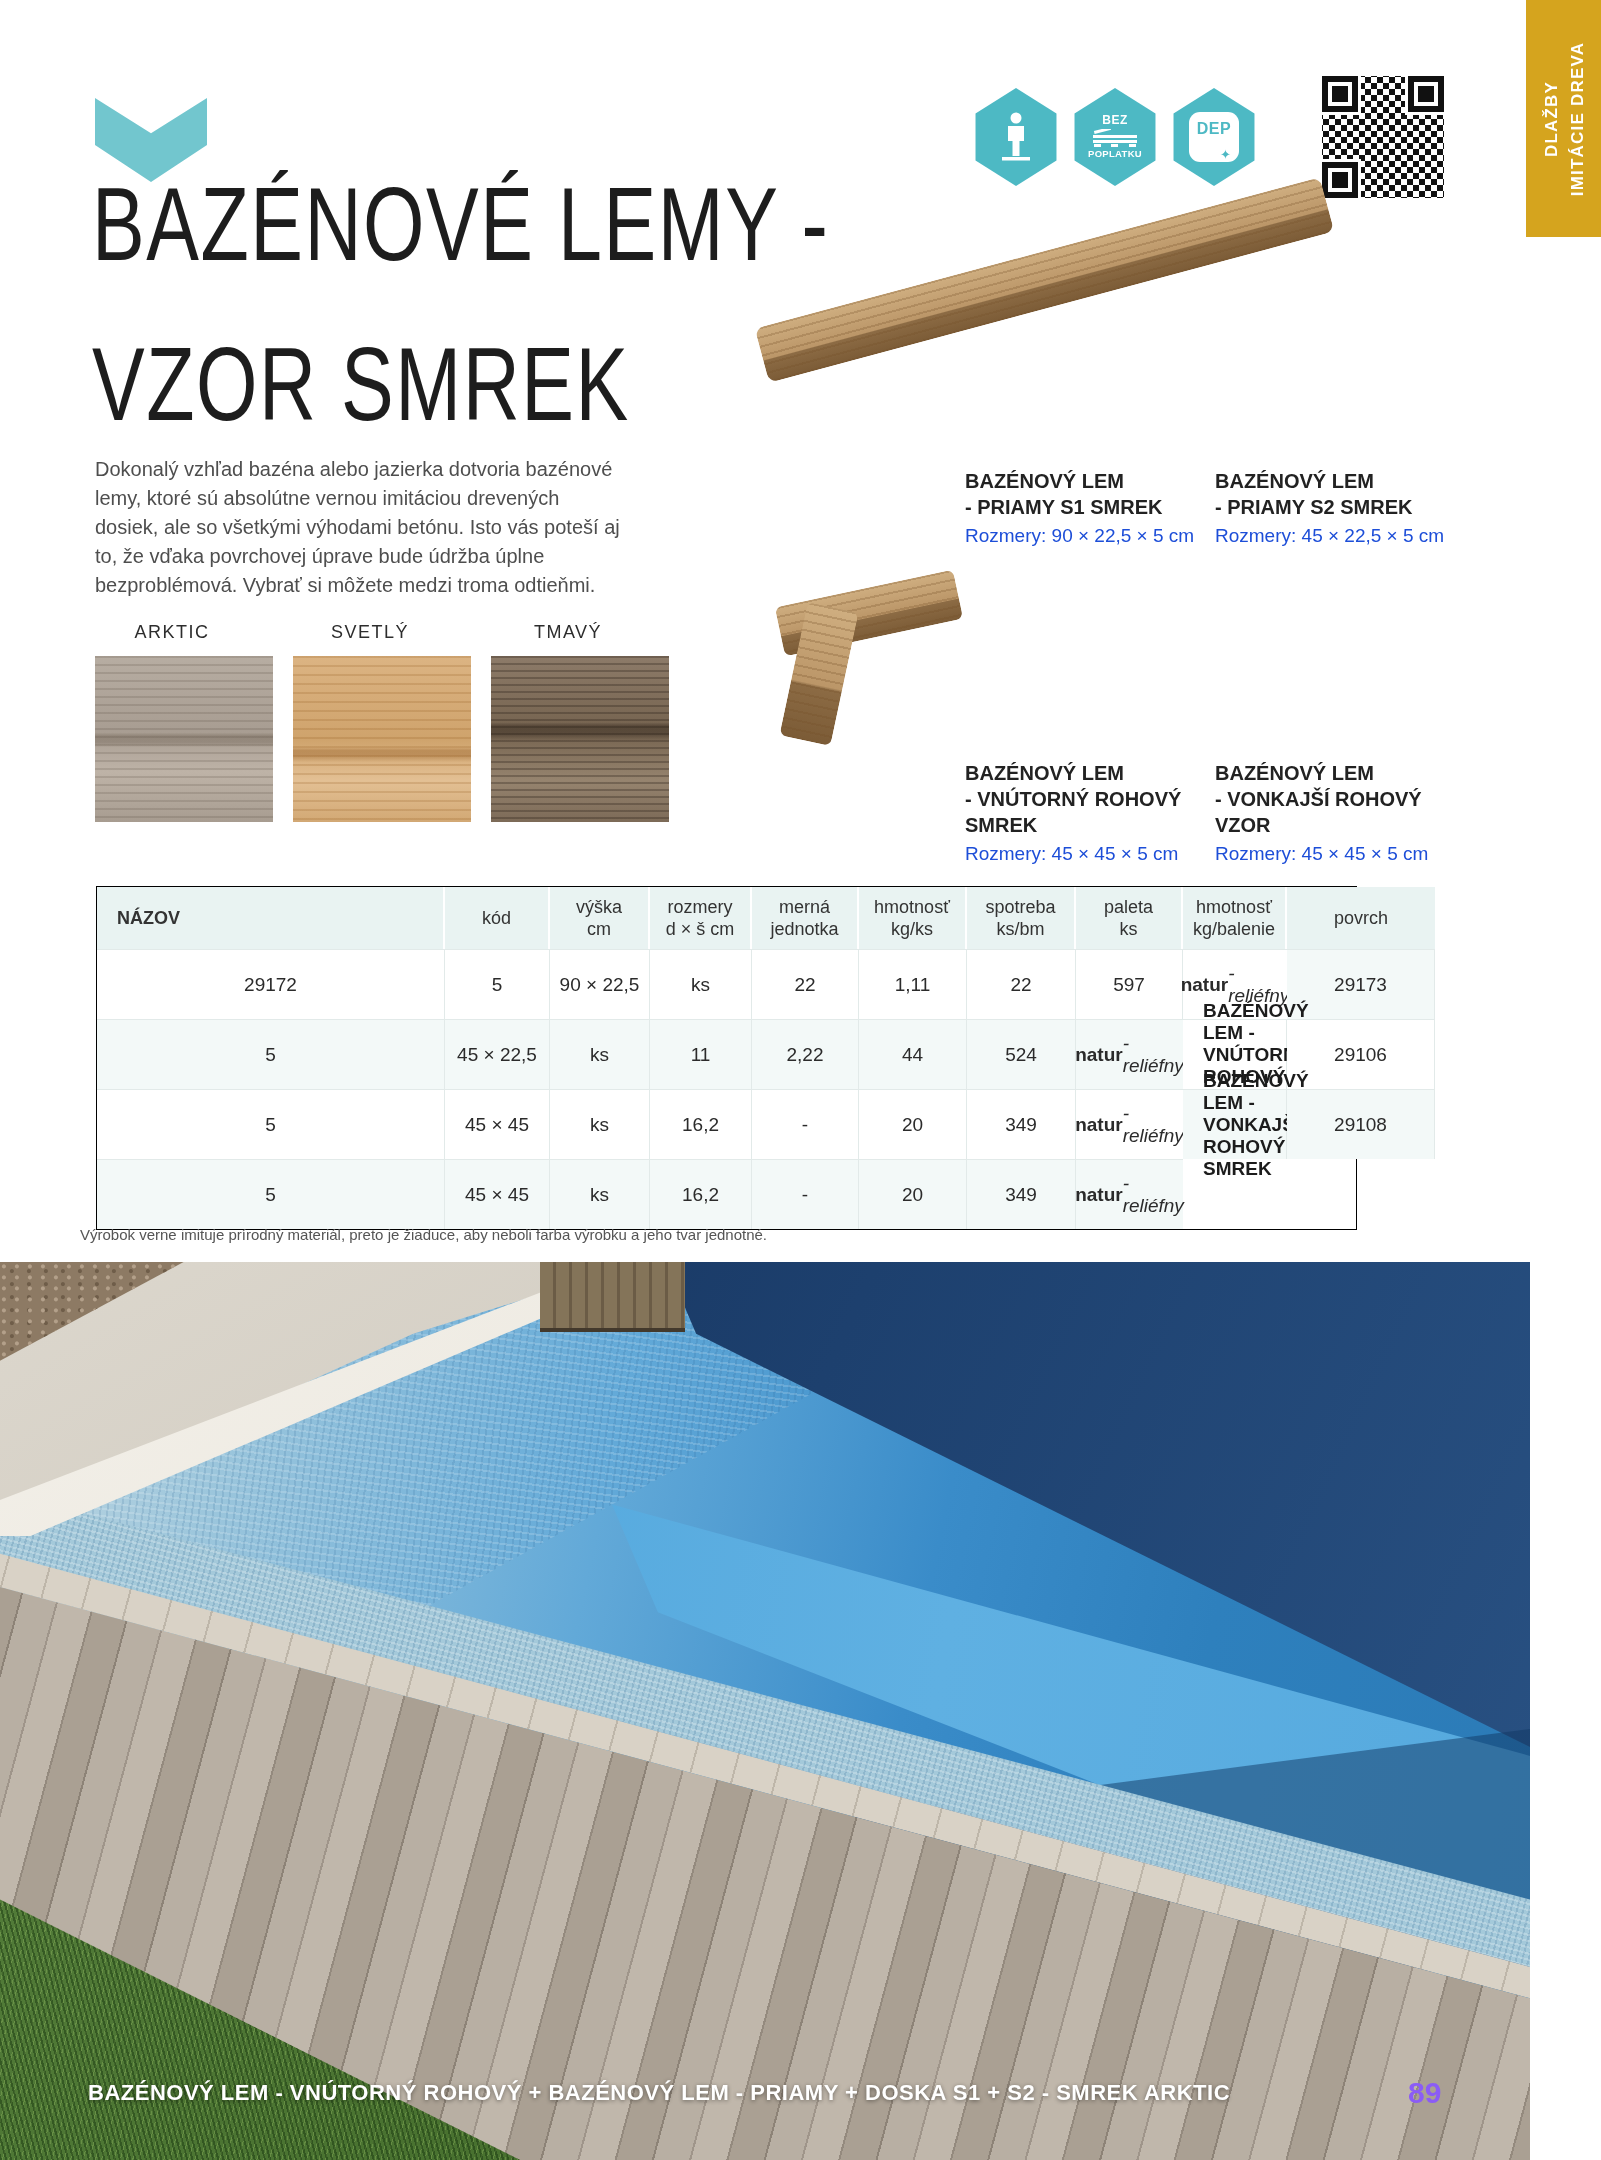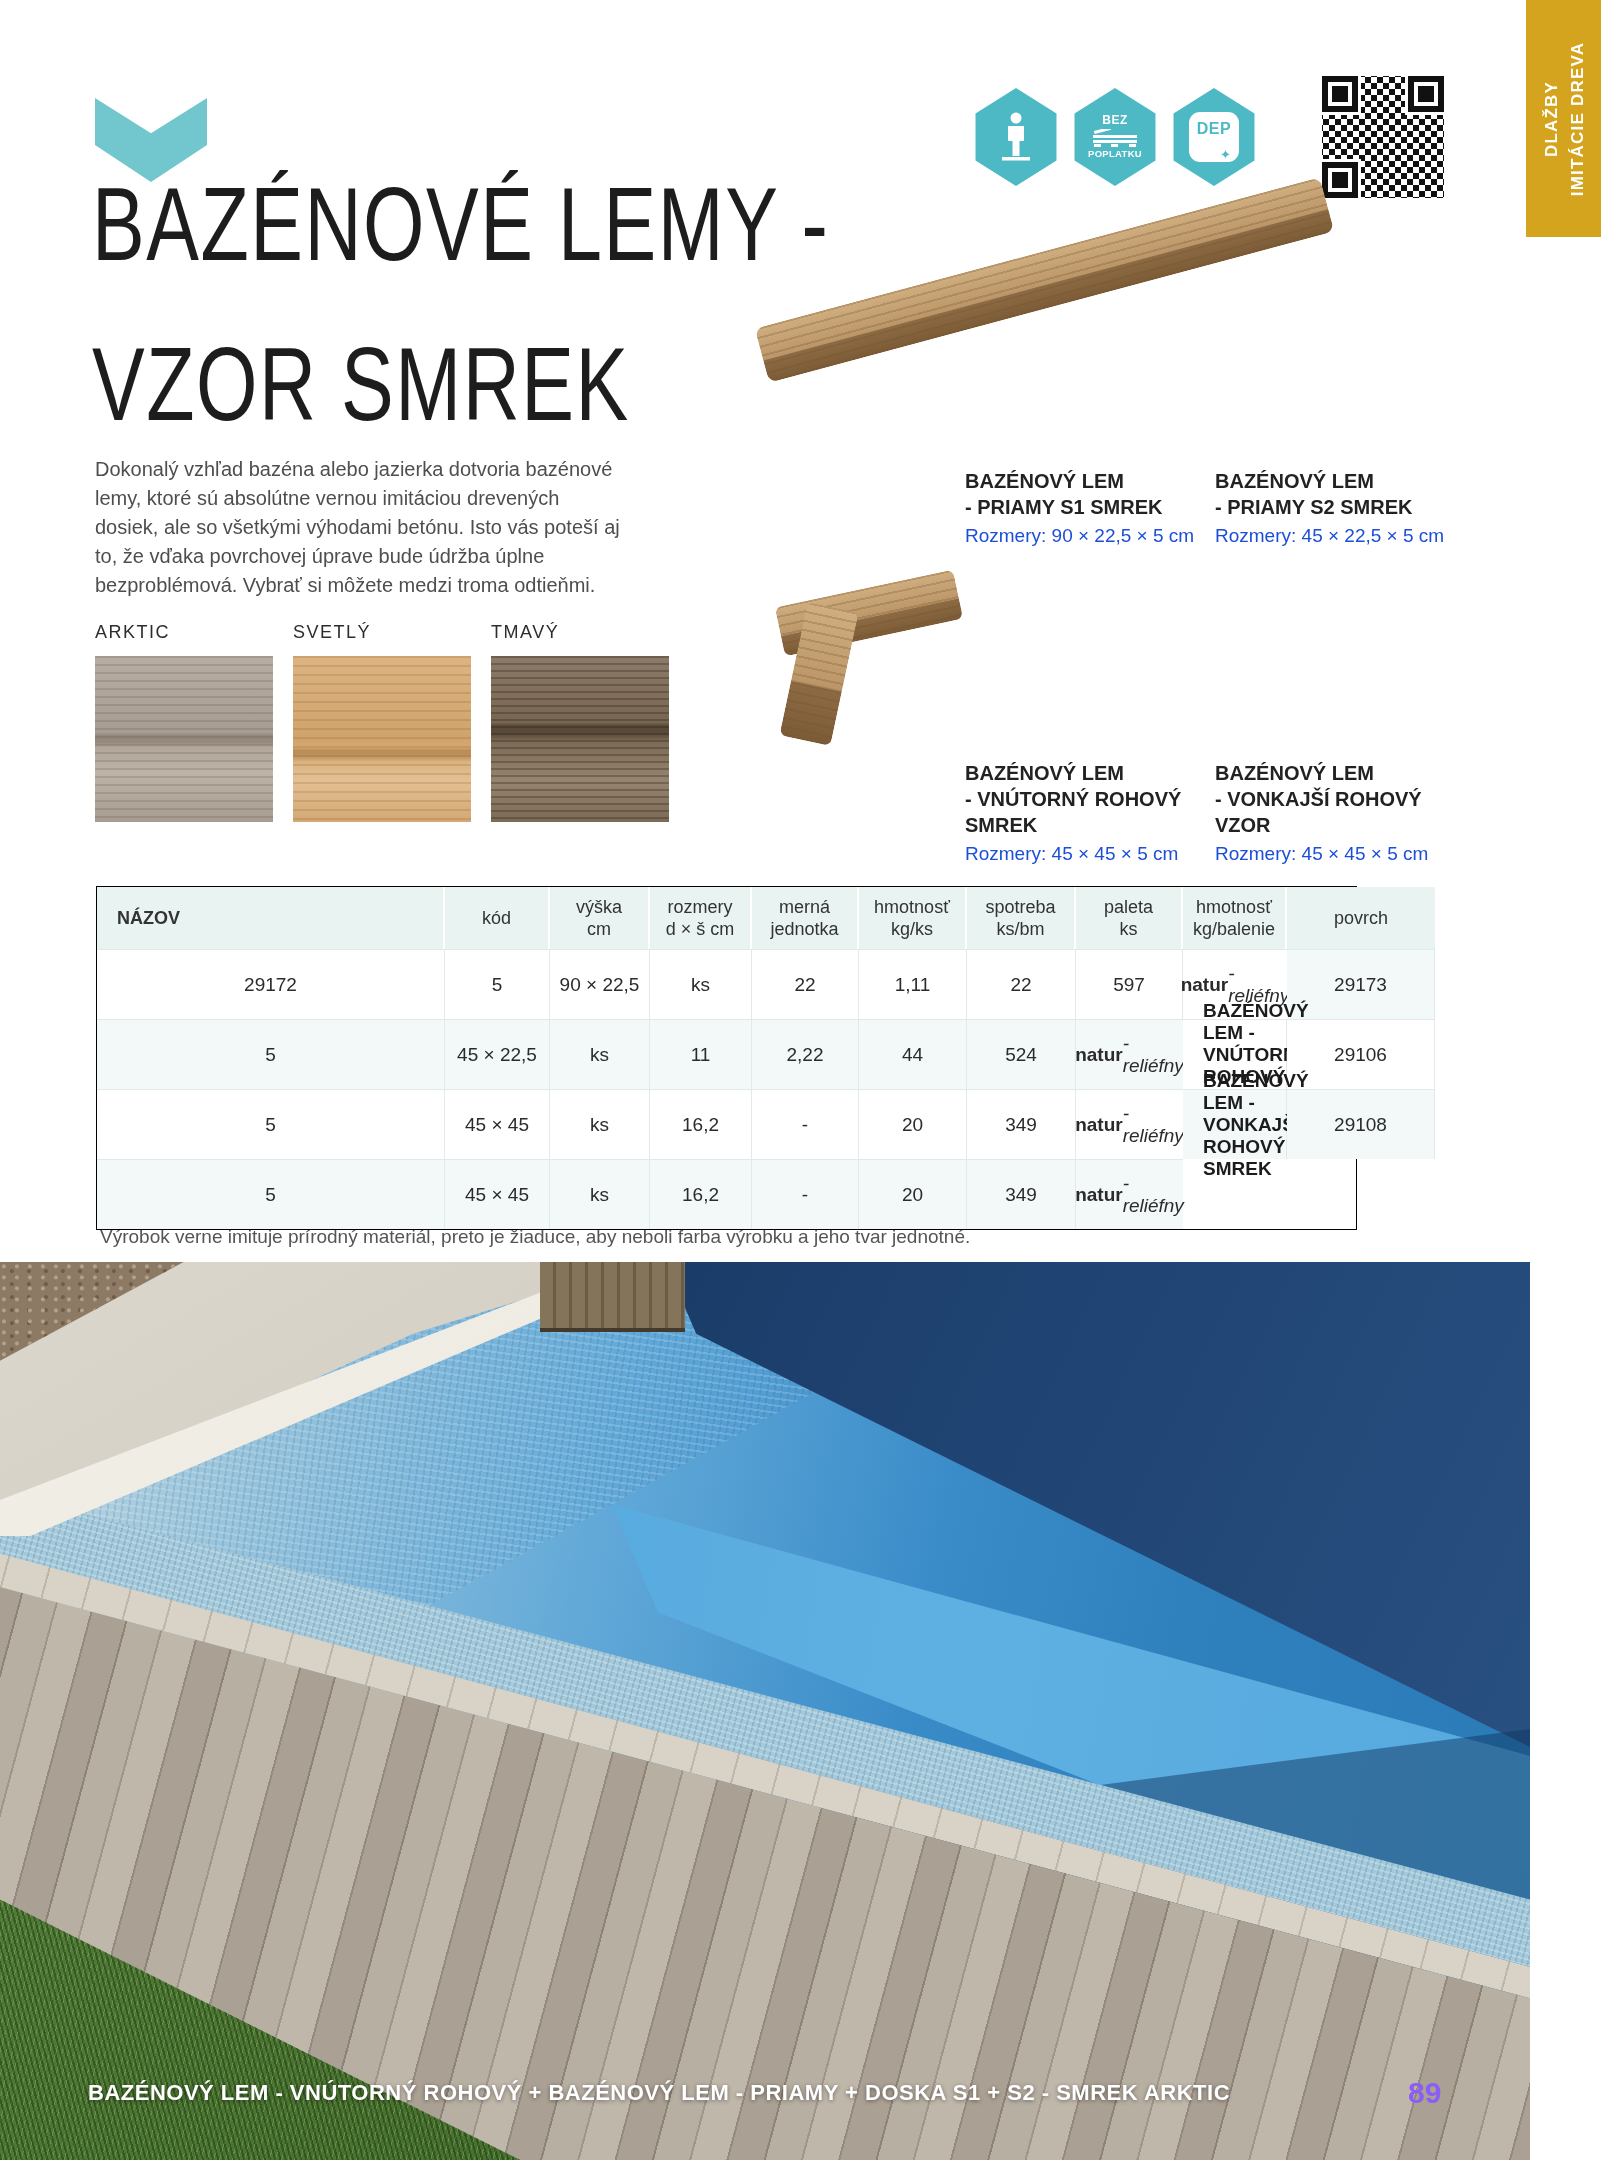--- a/index.html
+++ b/index.html
@@ -13,21 +13,21 @@
 
   
   .title{left:92px;color:#1d1d1d;font-size:104px;font-weight:300;letter-spacing:2px;
     transform:scaleX(.76);transform-origin:0 0;white-space:nowrap;line-height:1}
   #title1{top:172px}#title2{top:332px}
 
   
   .intro{left:95px;top:455px;width:528px;font-size:20px;line-height:29px;color:#4e4e4e}
 
   
-  .shade{top:622px;width:154px;}
+  .shade{top:622px;width:154px;text-align:center}
   .shade-label{font-size:18px;letter-spacing:1.5px;color:#2d2d2d;margin-bottom:13px}
   .sw{width:178px;height:166px}
   .sw-arktic{background:
     repeating-linear-gradient(180deg,rgba(90,78,66,.20) 0 2px,transparent 2px 8px),
     linear-gradient(180deg,transparent 46%,rgba(92,78,64,.30) 48% 52%,transparent 55%),
     linear-gradient(180deg,#b7ada2 0%,#a89d92 45%,#beb3a7 70%,#a79c90 100%)}
   .sw-svetly{background:
     repeating-linear-gradient(180deg,rgba(150,95,35,.22) 0 2px,transparent 2px 9px),
     linear-gradient(180deg,transparent 55%,rgba(140,85,30,.35) 57% 60%,transparent 64%),
     linear-gradient(180deg,#dcb483 0%,#cfa36c 50%,#e3c094 75%,#d2a874 100%)}
@@ -81,21 +81,21 @@
     align-items:center;font-size:18px;color:#333;border-right:2px solid #fff}
   .th span{display:block;line-height:22px;text-align:center}
   .th.first{align-items:flex-start;padding-left:20px;font-weight:bold}
   .td{height:70px;display:flex;align-items:center;justify-content:center;font-size:19px;
     color:#2b2b2b;border-right:1px solid #e2eae9;border-top:1px solid #e2eae9;background:#fff}
   .td.name{justify-content:flex-start;padding-left:20px;font-weight:bold;color:#1c1c1c}
   .alt{background:#f3f9f8}
   .lc{border-right:0}
   .pb{font-weight:bold}.pi{font-style:italic}
 
-  .note{left:100px;top:1226px;font-size:19px;color:#555}
+  .note{left:80px;top:1226px;font-size:15px;color:#555}
 
   
   .photo{left:0;top:1262px;width:1530px;height:898px;overflow:hidden}
   .ply{position:absolute;inset:0}
   .water{background:linear-gradient(102deg,#c6dae2 0%,#9cc6dc 15%,#62a9d8 38%,#3a8cc9 58%,#2e80bd 75%,#2b7ab6 100%)}
   .tiles{clip-path:polygon(0 4%,46% 0,58% 10%,22% 44%,0 50%);
     background:repeating-linear-gradient(8deg,rgba(255,255,255,.16) 0 2px,transparent 2px 7px),
                repeating-linear-gradient(98deg,rgba(35,90,140,.14) 0 2px,transparent 2px 7px)}
   .navy{clip-path:polygon(43.5% 0,100% 0,100% 54%,45.5% 8%);
     background:linear-gradient(115deg,#132f58 0%,#1d406e 45%,#2a5385 100%)}

